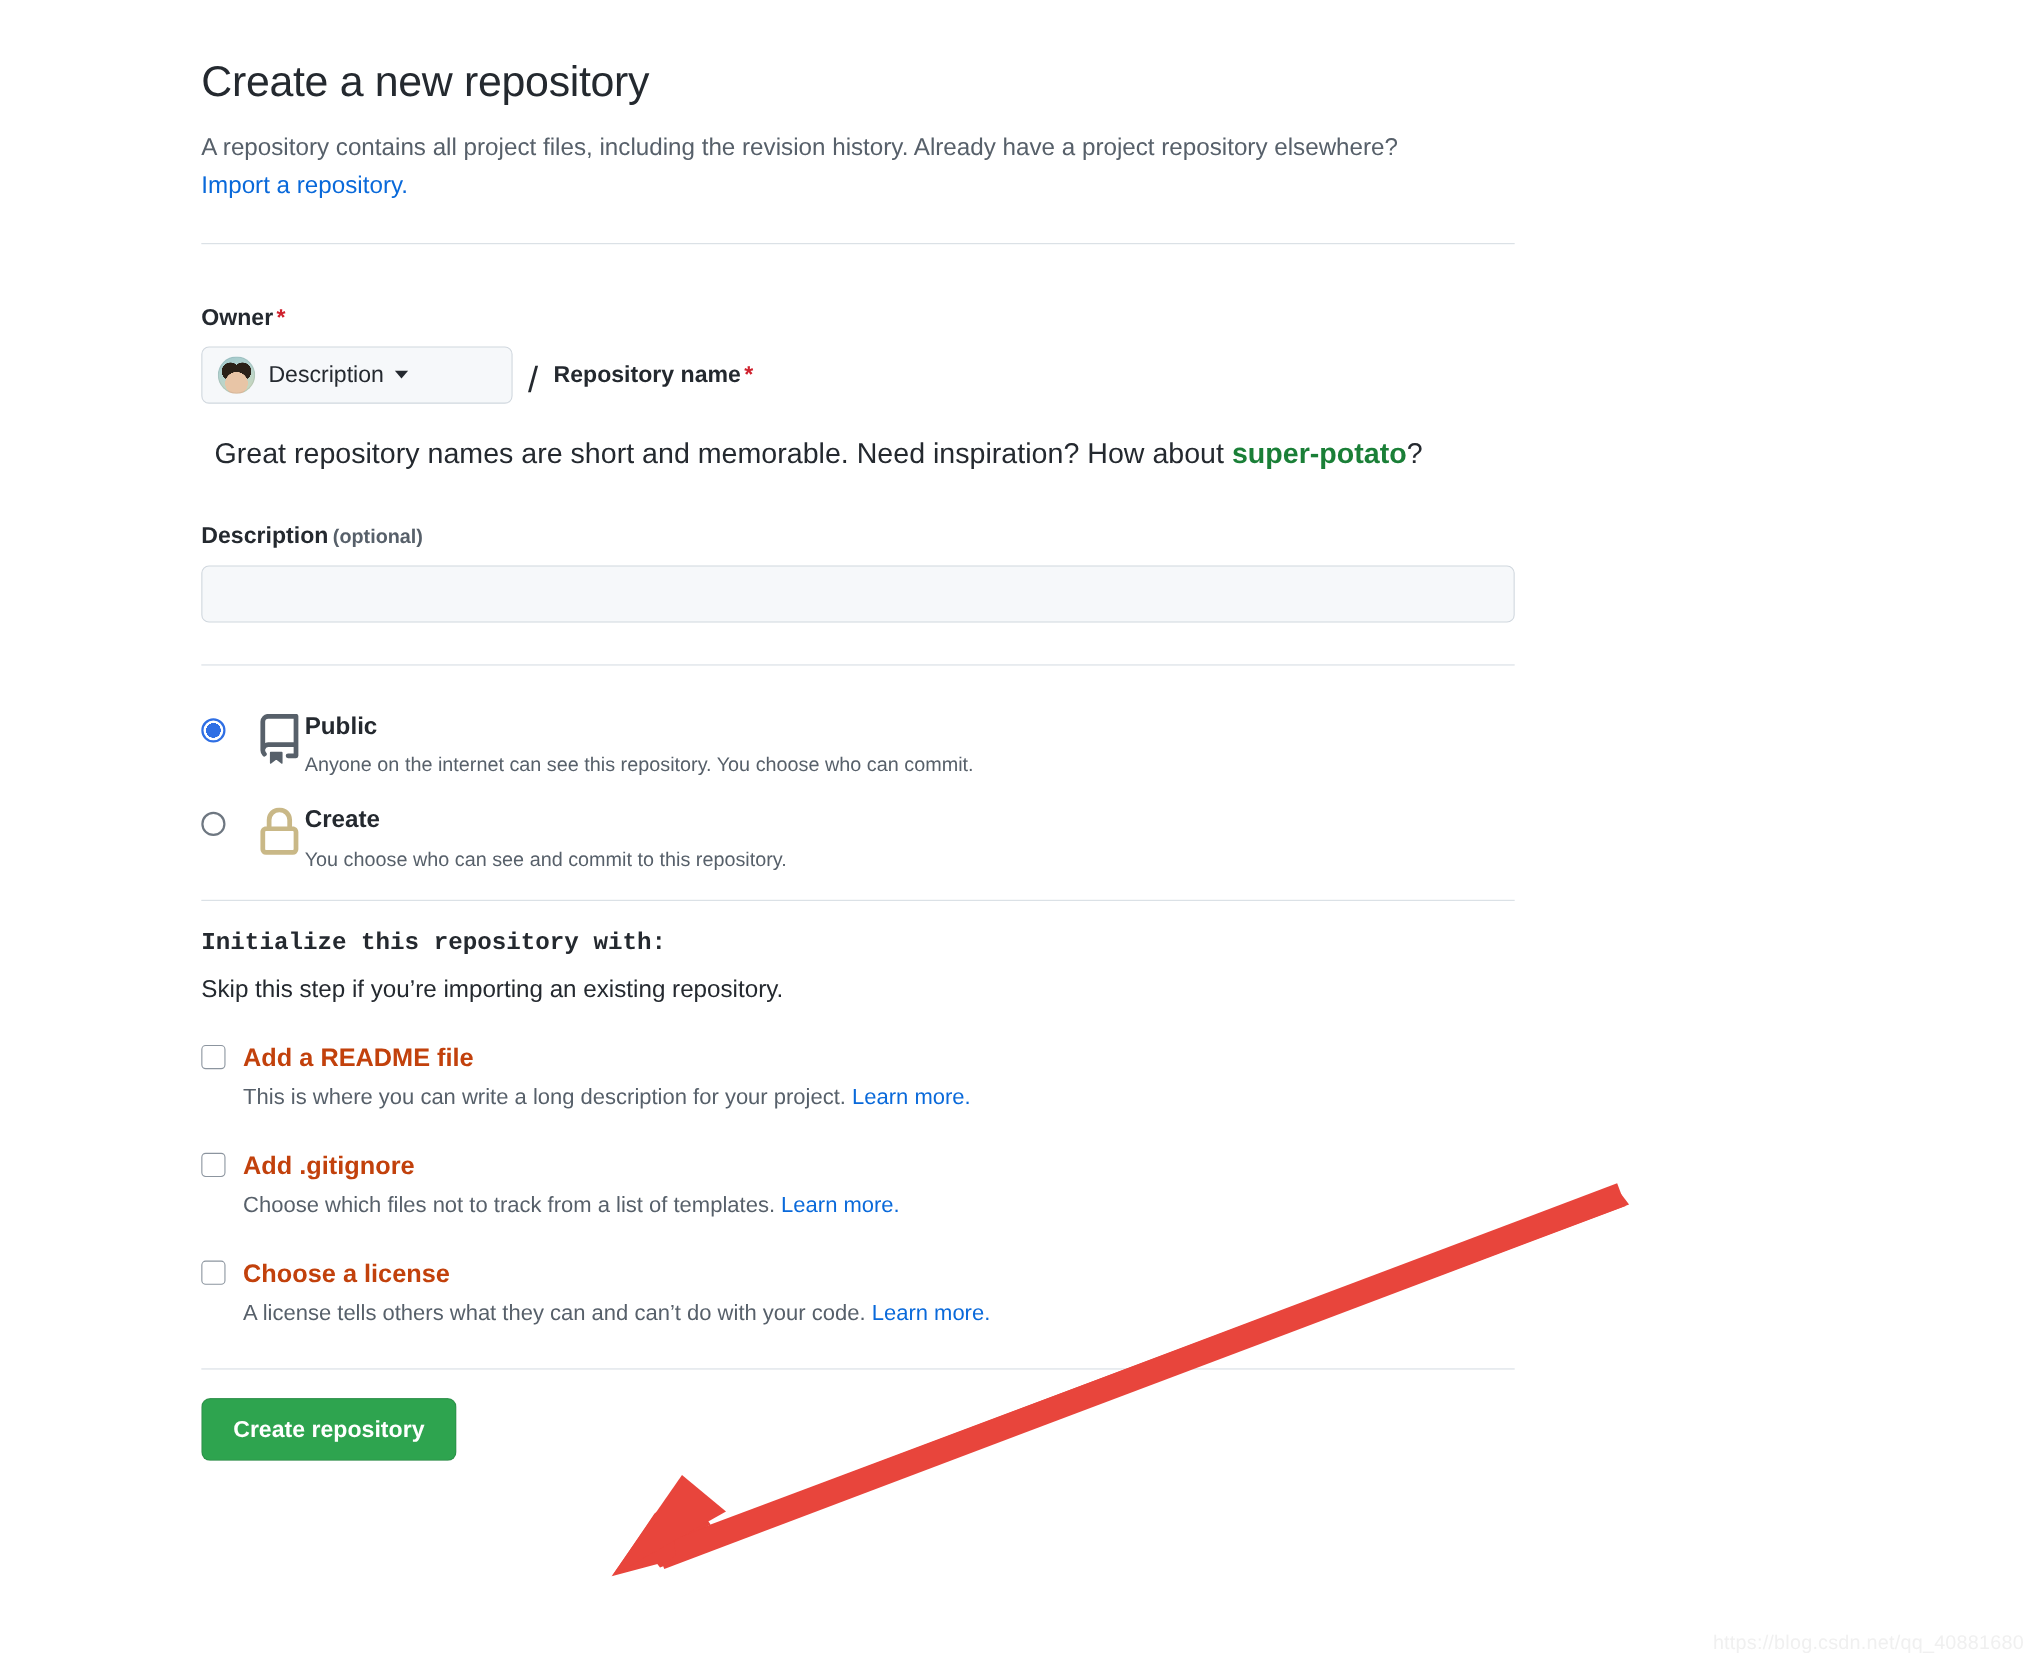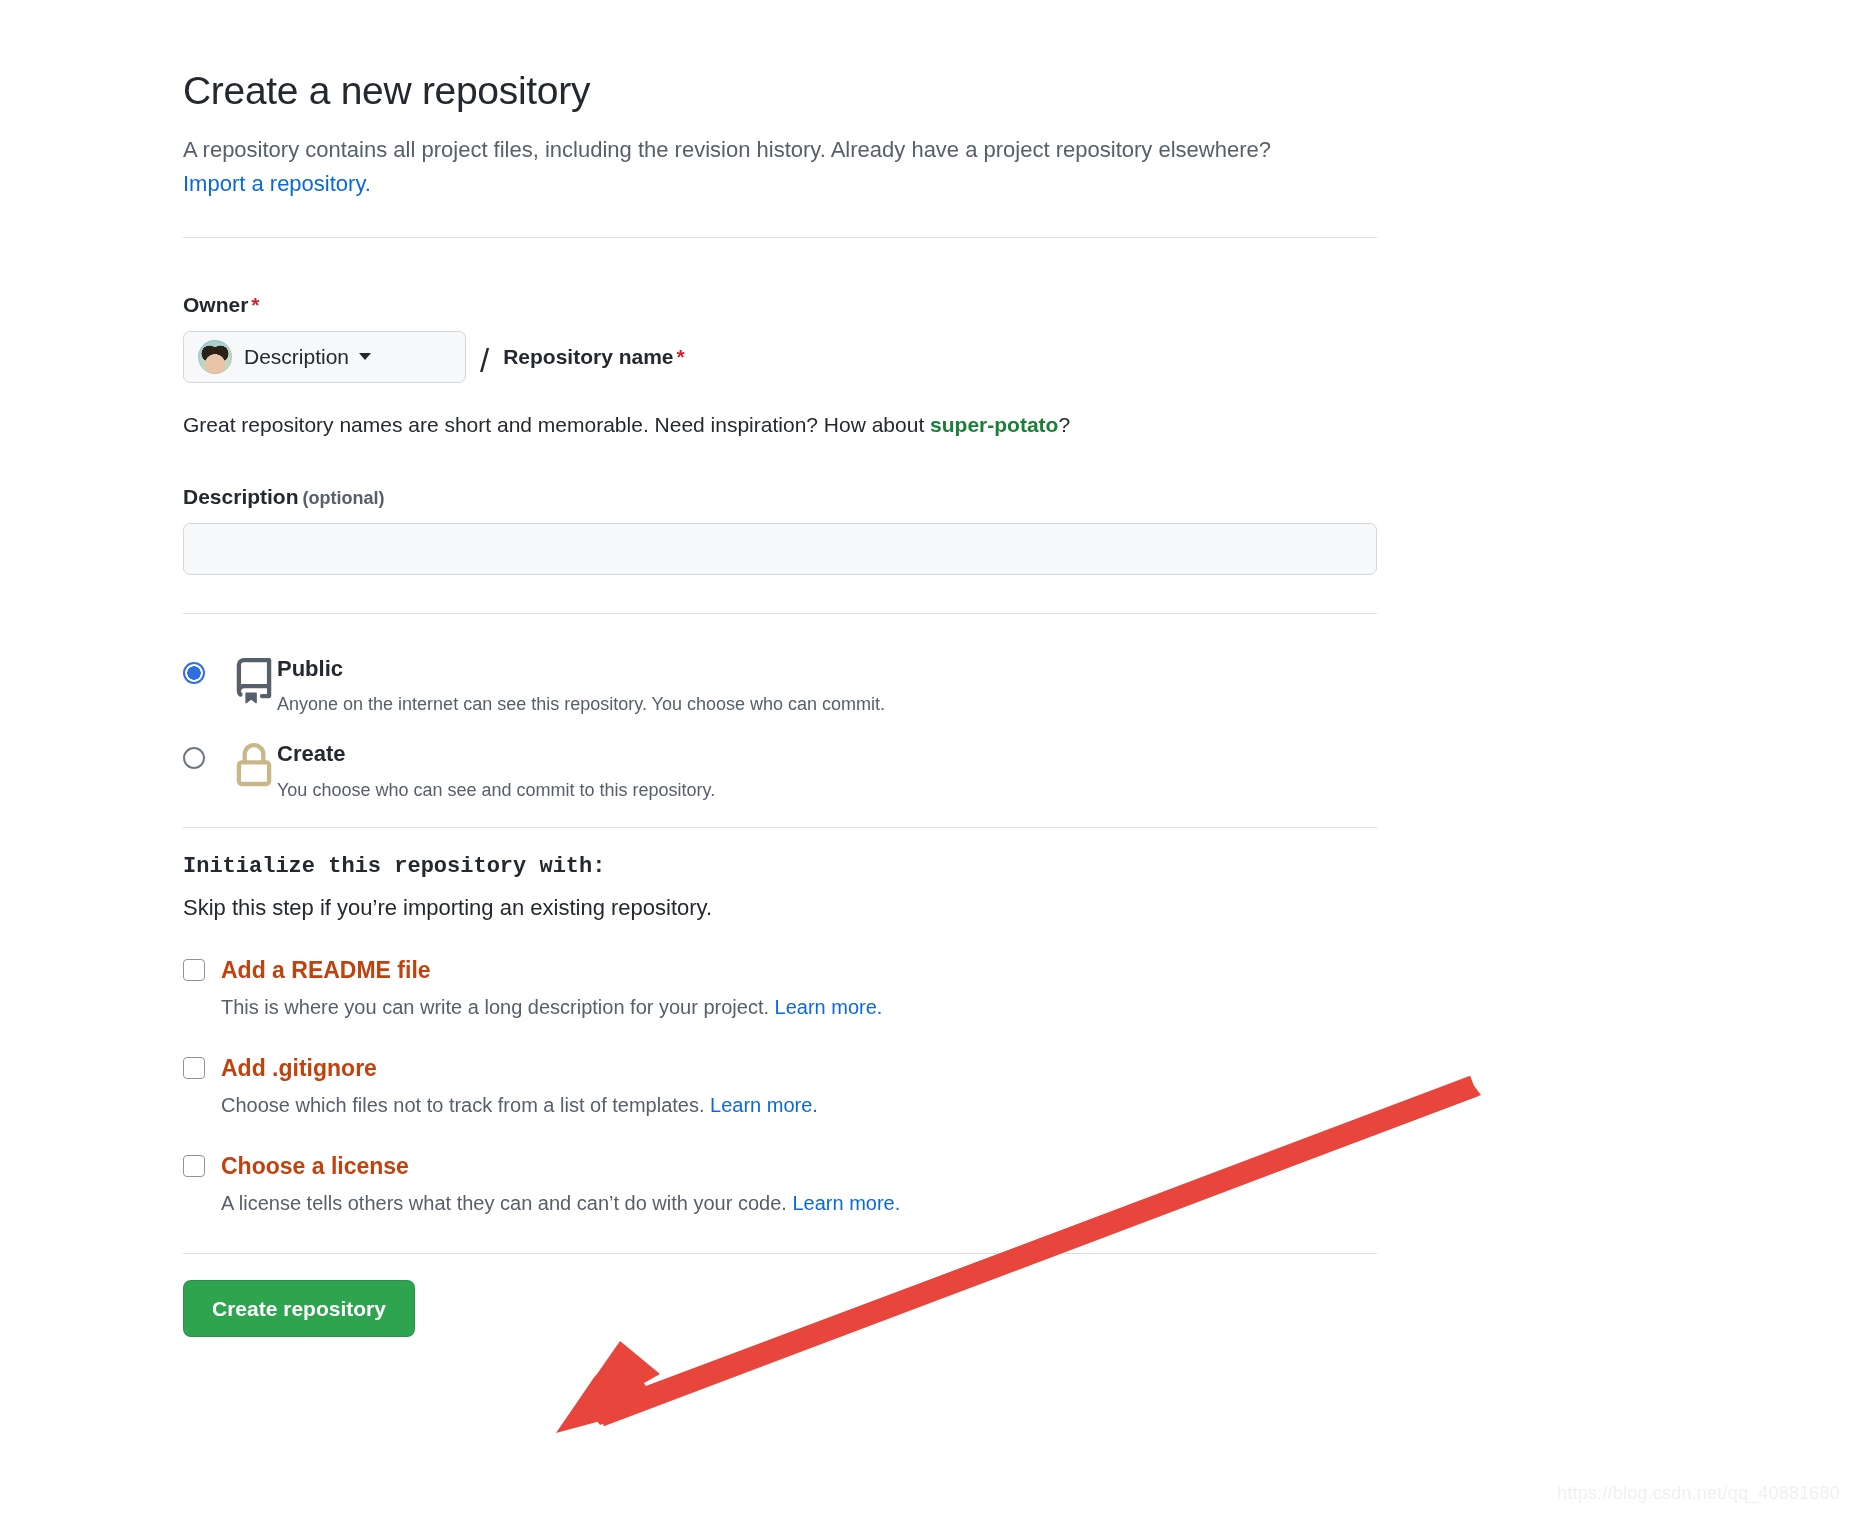--- a/index.html
+++ b/index.html
@@ -17,21 +17,21 @@
   }
   .page {
     position: absolute;
     left: 0; top: 0;
     width: 1856px;
     height: 1516px;
   }
   .form-wrap {
     position: absolute;
     left: 183px;
-    top: 16px;
+    top: 0;
     width: 1194px;
   }
 
   
   .page-title {
     font-size: 39px;
     font-weight: 400;
     letter-spacing: -0.3px;
     color: #24292f;
     margin: 0;
@@ -163,23 +163,24 @@
     top: -6px;
     width: 235px;
     height: 60px;
     border: 5px solid #ea4335;
     border-radius: 10px;
     box-sizing: border-box;
     pointer-events: none;
   }
 
   .hint {
-    font-size: 21px;
+    font-size: 26px;
     color: #24292f;
     margin-top: 30px;
+    margin-left: 12px;
   }
   .suggest {
     color: #1a7f37;
     font-weight: bold;
   }
 
   
   .desc-section { margin-top: 48px; }
   .desc-input {
     width: 100%;

